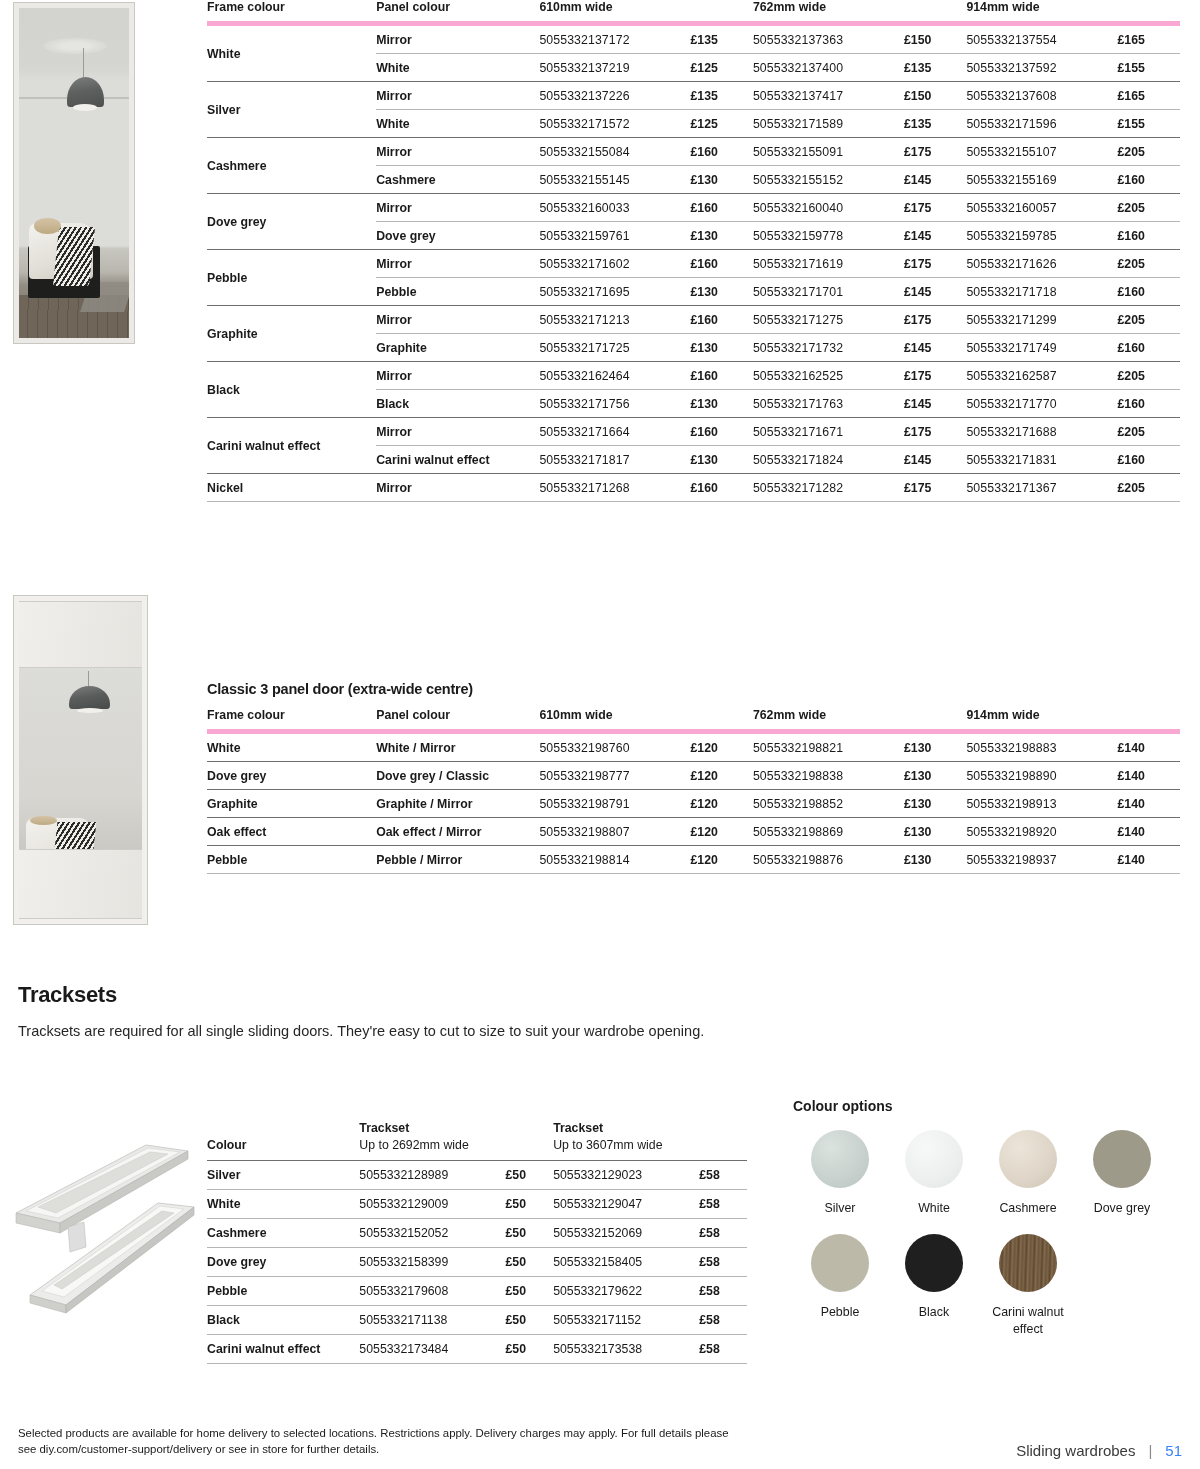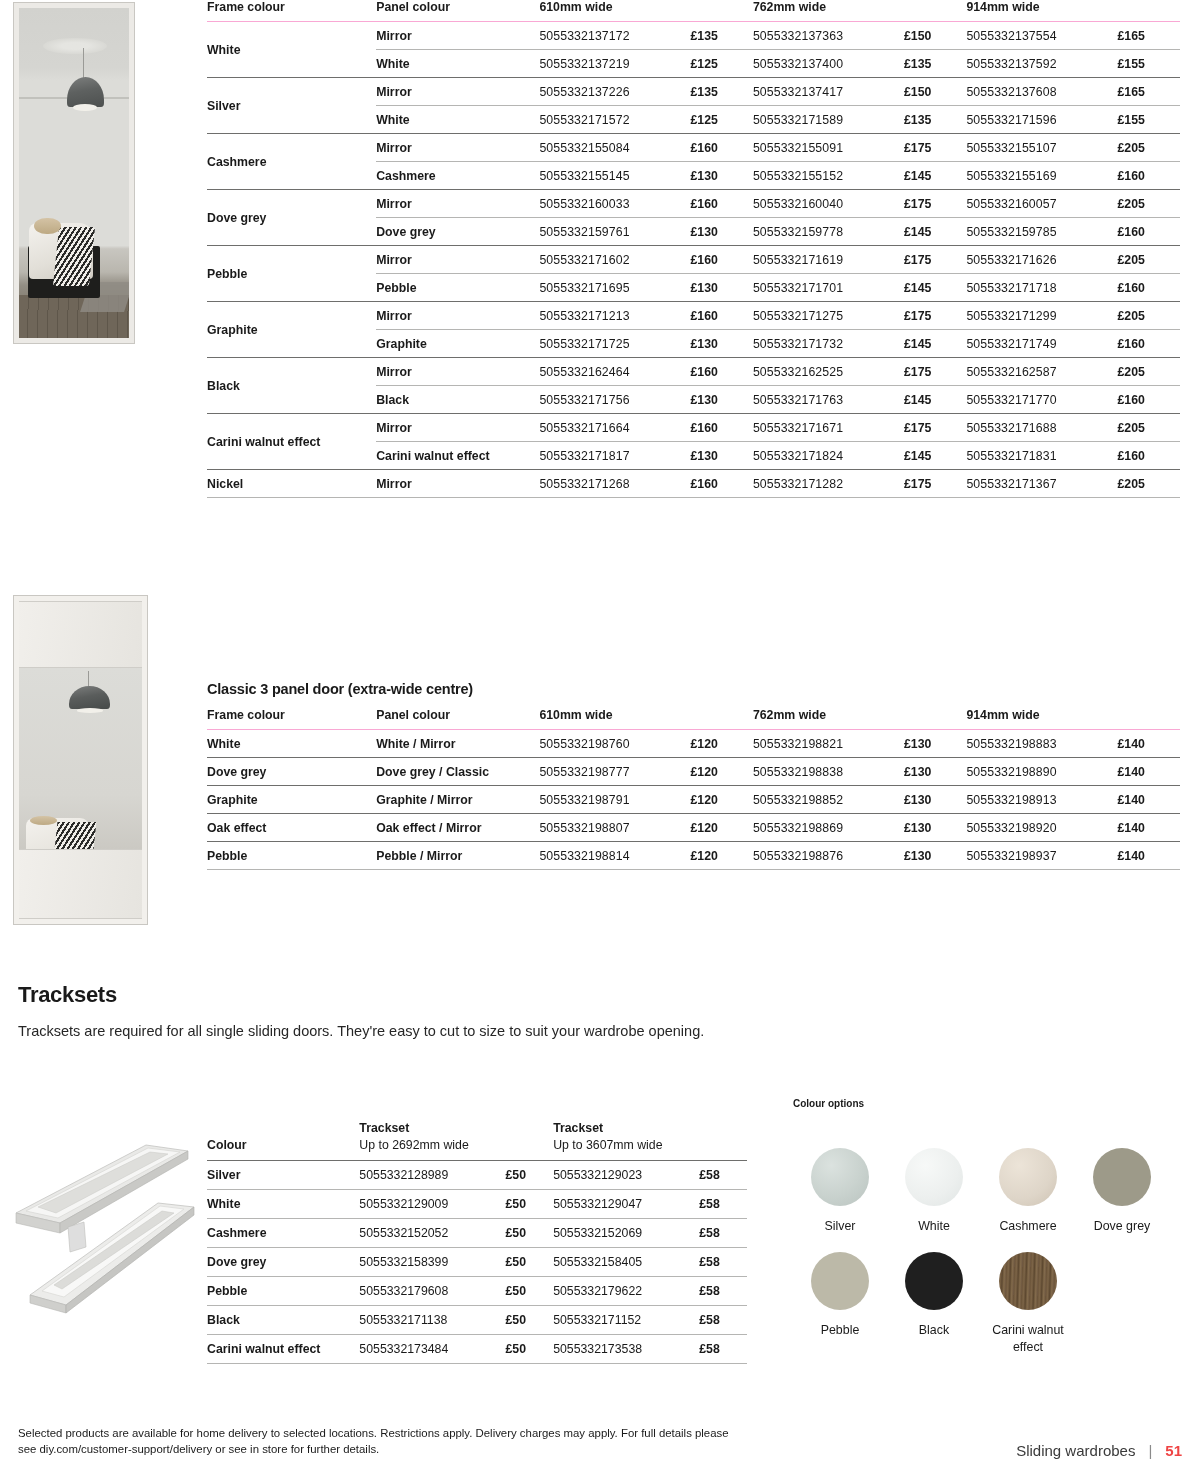--- a/index.html
+++ b/index.html
@@ -183,21 +183,21 @@
     padding: 0 0 7px 0;
     vertical-align: bottom;
     white-space: nowrap;
   }
   .tbl td {
     padding: 6.5px 0;
     vertical-align: middle;
     white-space: nowrap;
   }
   .tbl tbody tr { border-top: 1px solid #b5b5b3; }
-  .tbl thead tr { border-bottom: 1px solid #f9a8d4; }
+  .tbl thead tr { border-bottom: 5px solid #f9a8d4; }
   .tbl tbody tr:last-child { border-bottom: 1px solid #b5b5b3; }
   .tbl tr.grp { border-top: 1px solid #6e6e6c; }
   .frame-cell { font-weight: bold; }
   .panel-cell { font-weight: bold; }
   .code-cell { font-weight: normal; letter-spacing: .1px; }
   .price-cell { font-weight: bold; }
 
   .panel1-wrap { position: absolute; left: 207px; top: 0px; width: 973px; }
   .panel2-wrap { position: absolute; left: 207px; top: 681px; width: 973px; }
 
@@ -226,40 +226,40 @@
   .tt th .sub { font-weight: normal; display: block; }
   .tt thead tr { border-bottom: 1px solid #6e6e6c; }
   .tt td { padding: 7px 0; white-space: nowrap; }
   .tt tbody tr { border-bottom: 1px solid #b5b5b3; }
   .tt .t-col { width: 172px; }
   .tt .t-colour { width: 170px; font-weight: bold; }
   .tt .t-price { width: 60px; font-weight: bold; }
 
   
   .colour-options { position: absolute; left: 793px; top: 1098px; width: 400px; }
-  .co-title { font-size: 10px; font-weight: bold; margin-bottom: 39px; }
+  .co-title { font-size: 14px; font-weight: bold; margin-bottom: 16px; }
   .co-grid { display: flex; flex-wrap: wrap; gap: 0px; }
   .co-item { width: 94px; text-align: center; margin-bottom: 18px; }
   .swatch {
     width: 58px; height: 58px; border-radius: 50%;
     margin: 0 auto 12px auto;
   }
   .co-label { font-size: 12.4px; line-height: 1.32; }
 
   
   .footer-note {
     position: absolute; left: 18px; top: 1425px; width: 720px;
     font-size: 11.4px; line-height: 1.42; color: #1a1a1a;
   }
   .footer-right {
     position: absolute; right: 18px; top: 1442px;
     font-size: 15px; color: #3a3a3a;
     display: flex; align-items: baseline; gap: 13px;
   }
-  .footer-right .pg { font-weight: bold; color: #ef4444; }
+  .footer-right .pg { font-weight: normal; color: #3b82f6; }
   .footer-right .bar { color: #8a8a8a; }
 </style>
 </head>
 <body>
 
 <div class="door-img-1">
   <div class="mirror-scene">
     <div class="ceiling-oval"></div>
     <div class="wall-line"></div>
     <div class="pendant-cord"></div>

